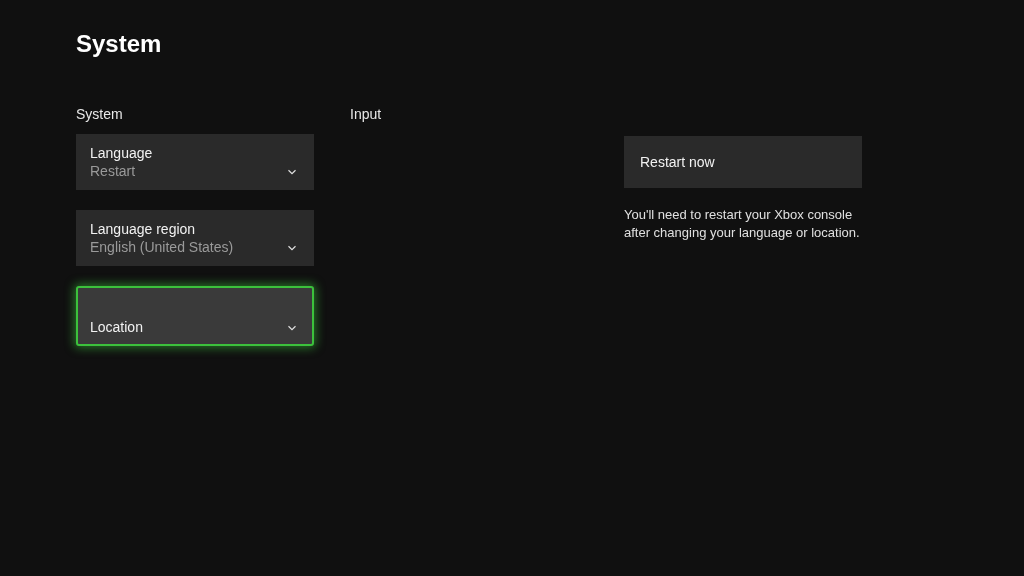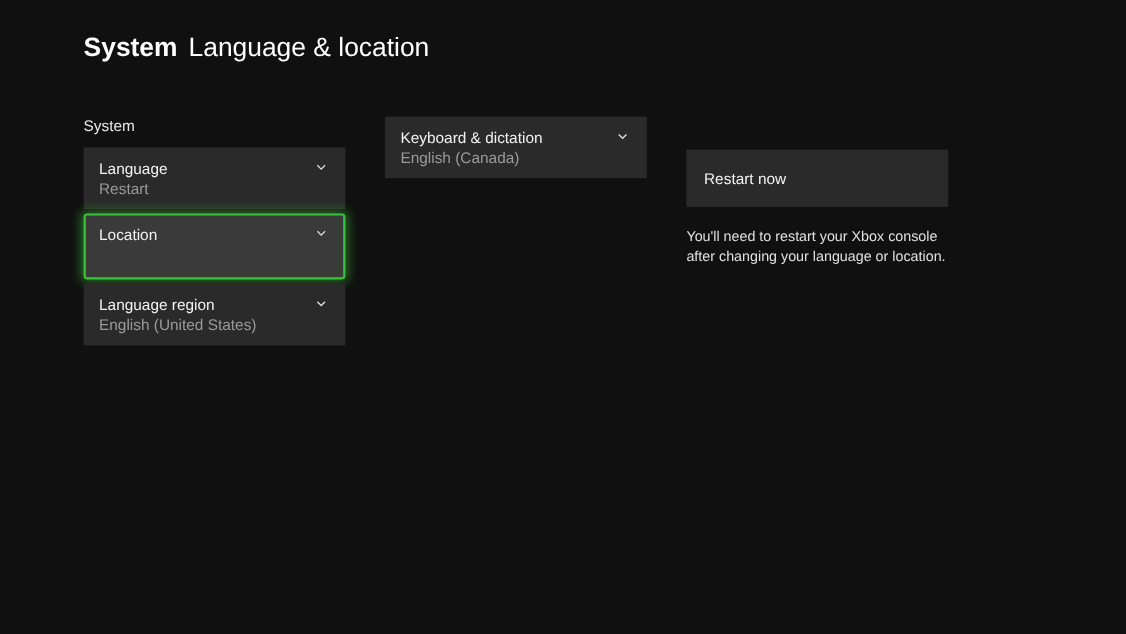--- a/index.html
+++ b/index.html
@@ -47,23 +47,23 @@
       font-size: 14px;
       font-weight: 400;
       color: #e8e8e8;
       margin-bottom: 12px;
     }
     .dropdown {
       background: #2a2a2a;
       padding: 10px 14px;
       height: 56px;
       display: flex;
-      align-items: flex-start;
+      align-items: flex-end;
       justify-content: space-between;
-      margin-bottom: 4px;
+      margin-bottom: 20px;
       cursor: pointer;
     }
     .dropdown .texts {
       display: flex;
       flex-direction: column;
       line-height: 1.3;
     }
     .dropdown .label {
       font-size: 14px;
       color: #f2f2f2;
@@ -112,78 +112,67 @@
       height: 18px;
       margin-bottom: 12px;
     }
   </style>
 </head>
 <body>
 
 <div class="page">
   <div class="header">
     <span class="header-prefix">System</span>
-    <span class="header-title">Language &amp; location</span>
   </div>
 
   <div class="columns">
 
     <div class="col col-system">
       <div class="section-label">System</div>
 
       <div class="dropdown">
         <div class="texts">
           <span class="label">Language</span>
           <span class="value">Restart</span>
         </div>
         <span class="chevron">
           <svg viewBox="0 0 24 24" fill="none" stroke="currentColor" stroke-width="2">
               <polyline points="6 9 12 15 18 9"></polyline>
             </svg>
         </span>
       </div>
 
+      <div class="dropdown">
+        <div class="texts">
+          <span class="label">Language region</span>
+          <span class="value">English (United States)</span>
+        </div>
+        <span class="chevron">
+          <svg viewBox="0 0 24 24" fill="none" stroke="currentColor" stroke-width="2">
+              <polyline points="6 9 12 15 18 9"></polyline>
+            </svg>
+        </span>
+      </div>
+
       <div class="dropdown focused">
         <div class="texts">
           <span class="label">Location</span>
           <span class="value"></span>
         </div>
         <span class="chevron">
           <svg viewBox="0 0 24 24" fill="none" stroke="currentColor" stroke-width="2">
               <polyline points="6 9 12 15 18 9"></polyline>
             </svg>
         </span>
       </div>
-
-      <div class="dropdown">
-        <div class="texts">
-          <span class="label">Language region</span>
-          <span class="value">English (United States)</span>
-        </div>
-        <span class="chevron">
-          <svg viewBox="0 0 24 24" fill="none" stroke="currentColor" stroke-width="2">
-              <polyline points="6 9 12 15 18 9"></polyline>
-            </svg>
-        </span>
-      </div>
     </div>
 
     <div class="col col-input">
+      <div class="section-label">Input</div>
 
-      <div class="dropdown">
-        <div class="texts">
-          <span class="label">Keyboard &amp; dictation</span>
-          <span class="value">English (Canada)</span>
-        </div>
-        <span class="chevron">
-          <svg viewBox="0 0 24 24" fill="none" stroke="currentColor" stroke-width="2">
-              <polyline points="6 9 12 15 18 9"></polyline>
-            </svg>
-        </span>
-      </div>
     </div>
 
     <div class="col col-action">
       <div class="spacer-label"></div>
       <div class="button">
         <span>Restart now</span>
       </div>
       <div class="note">You'll need to restart your Xbox console after changing your language or location.</div>
     </div>
 

